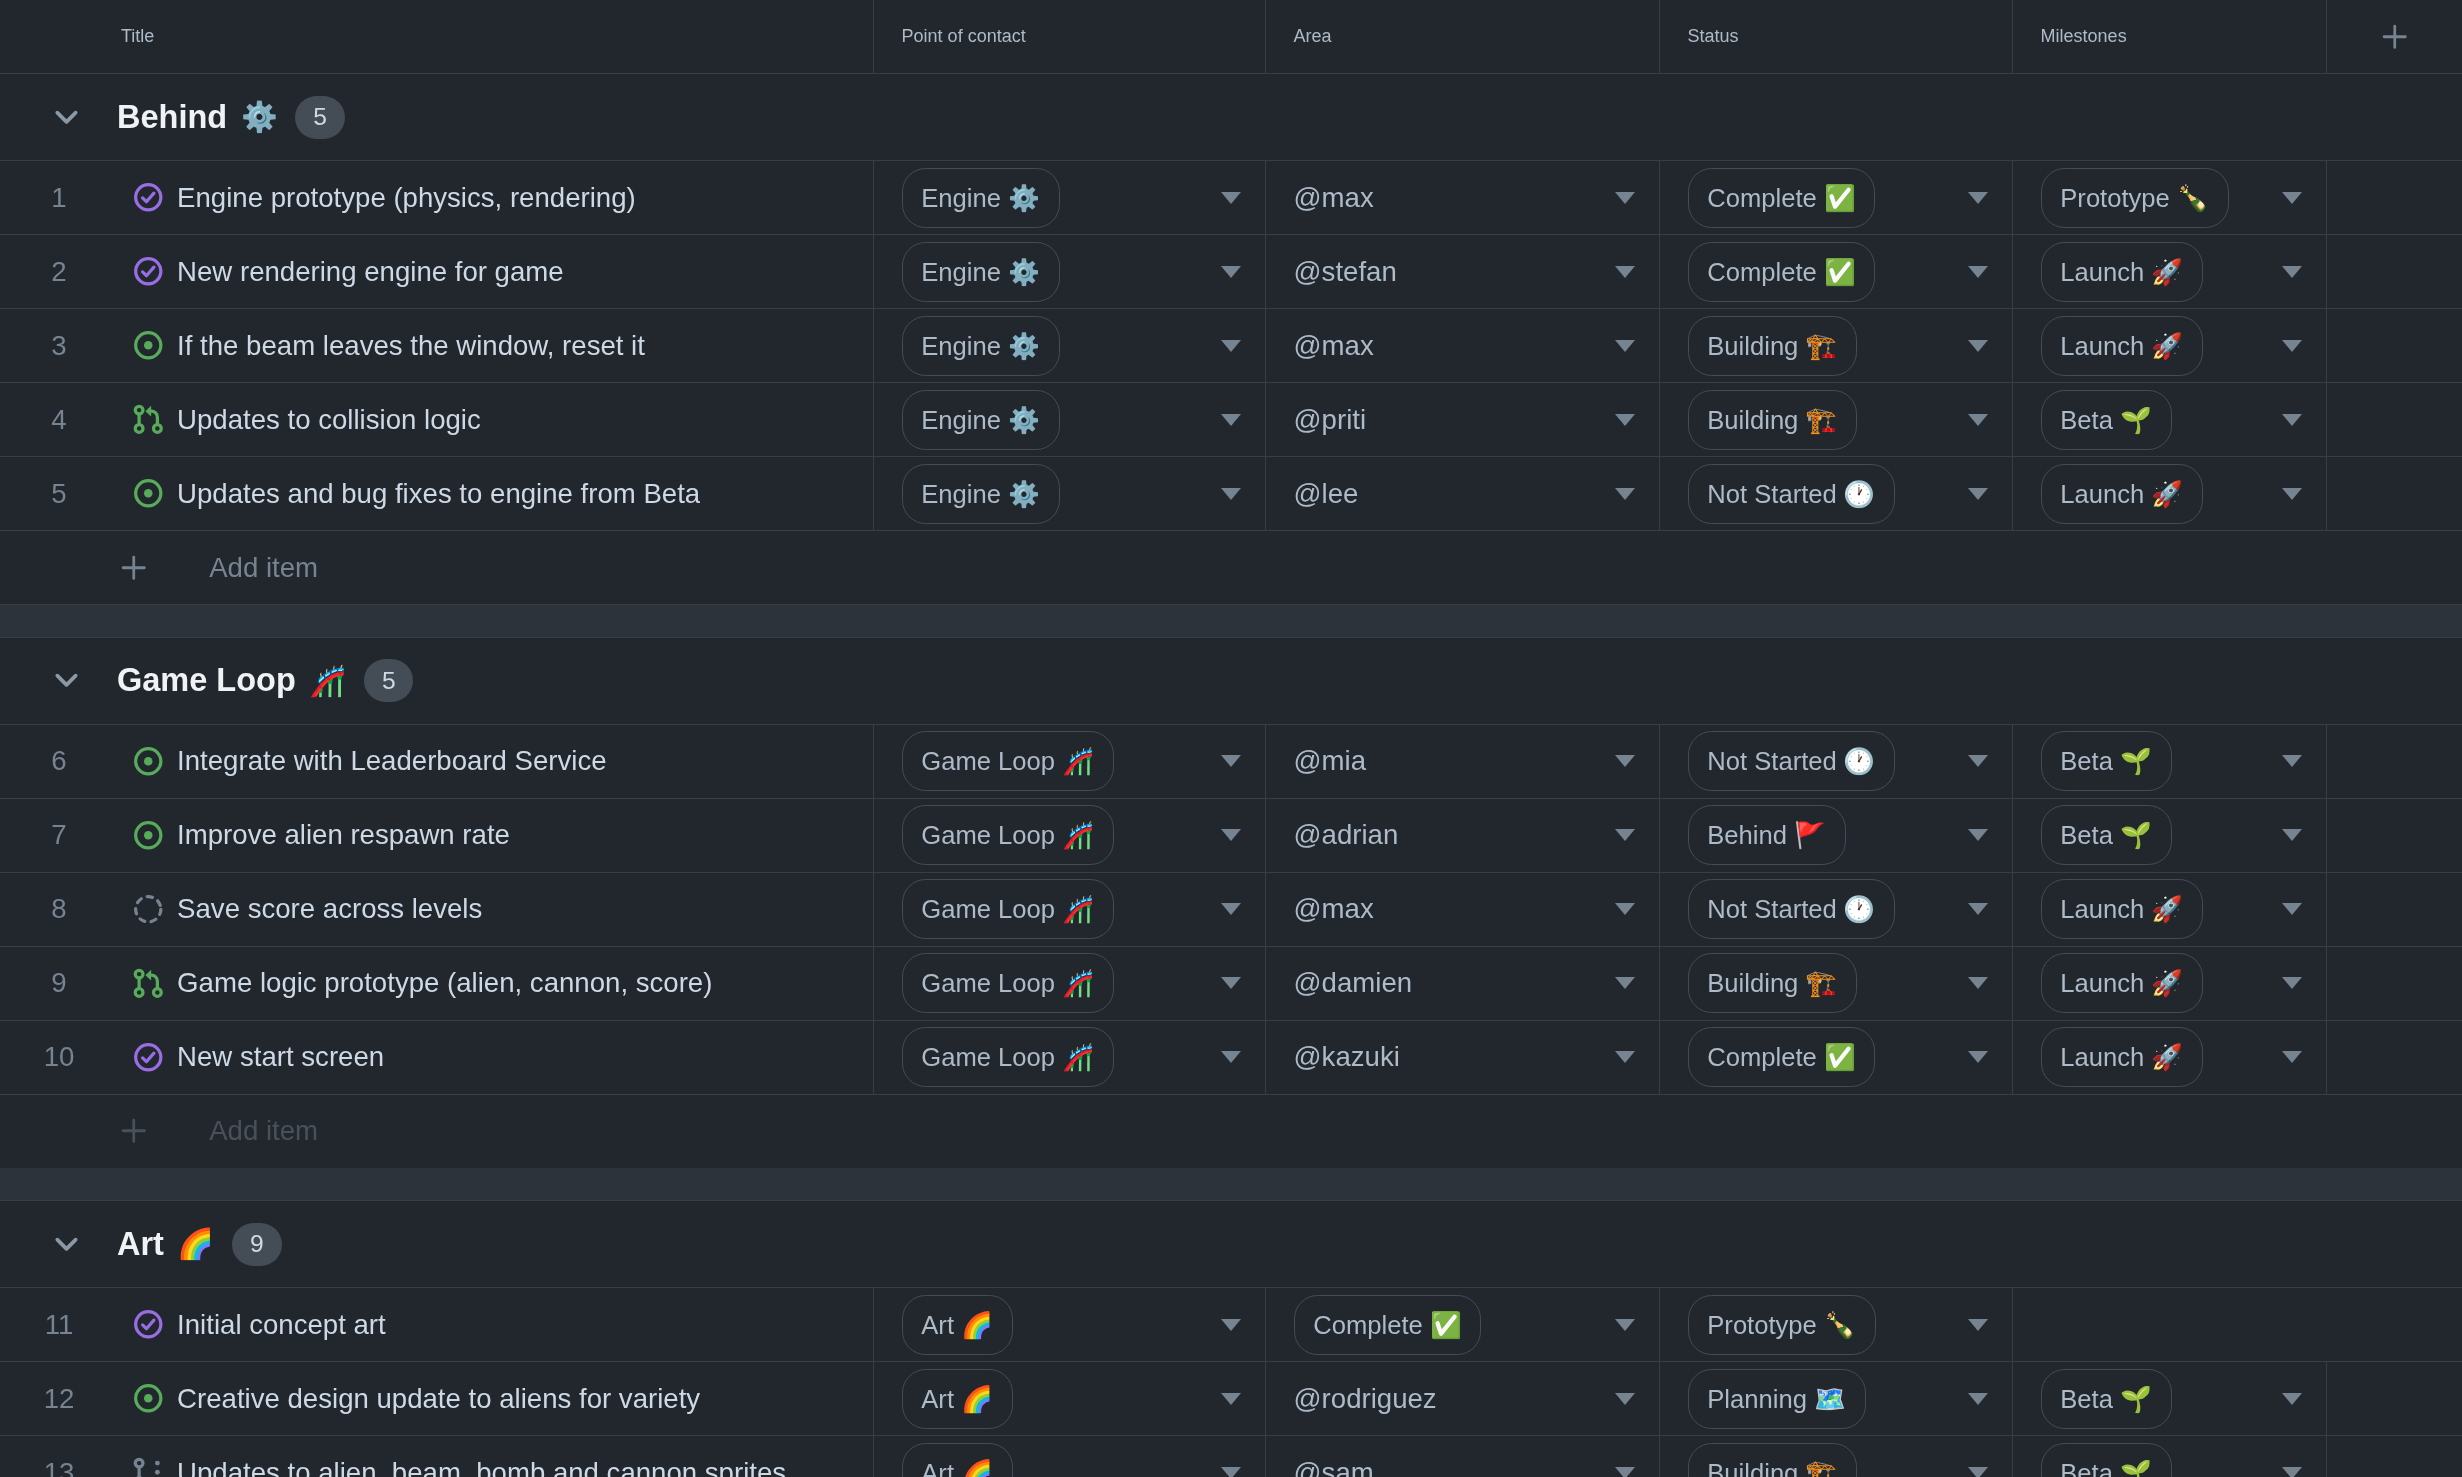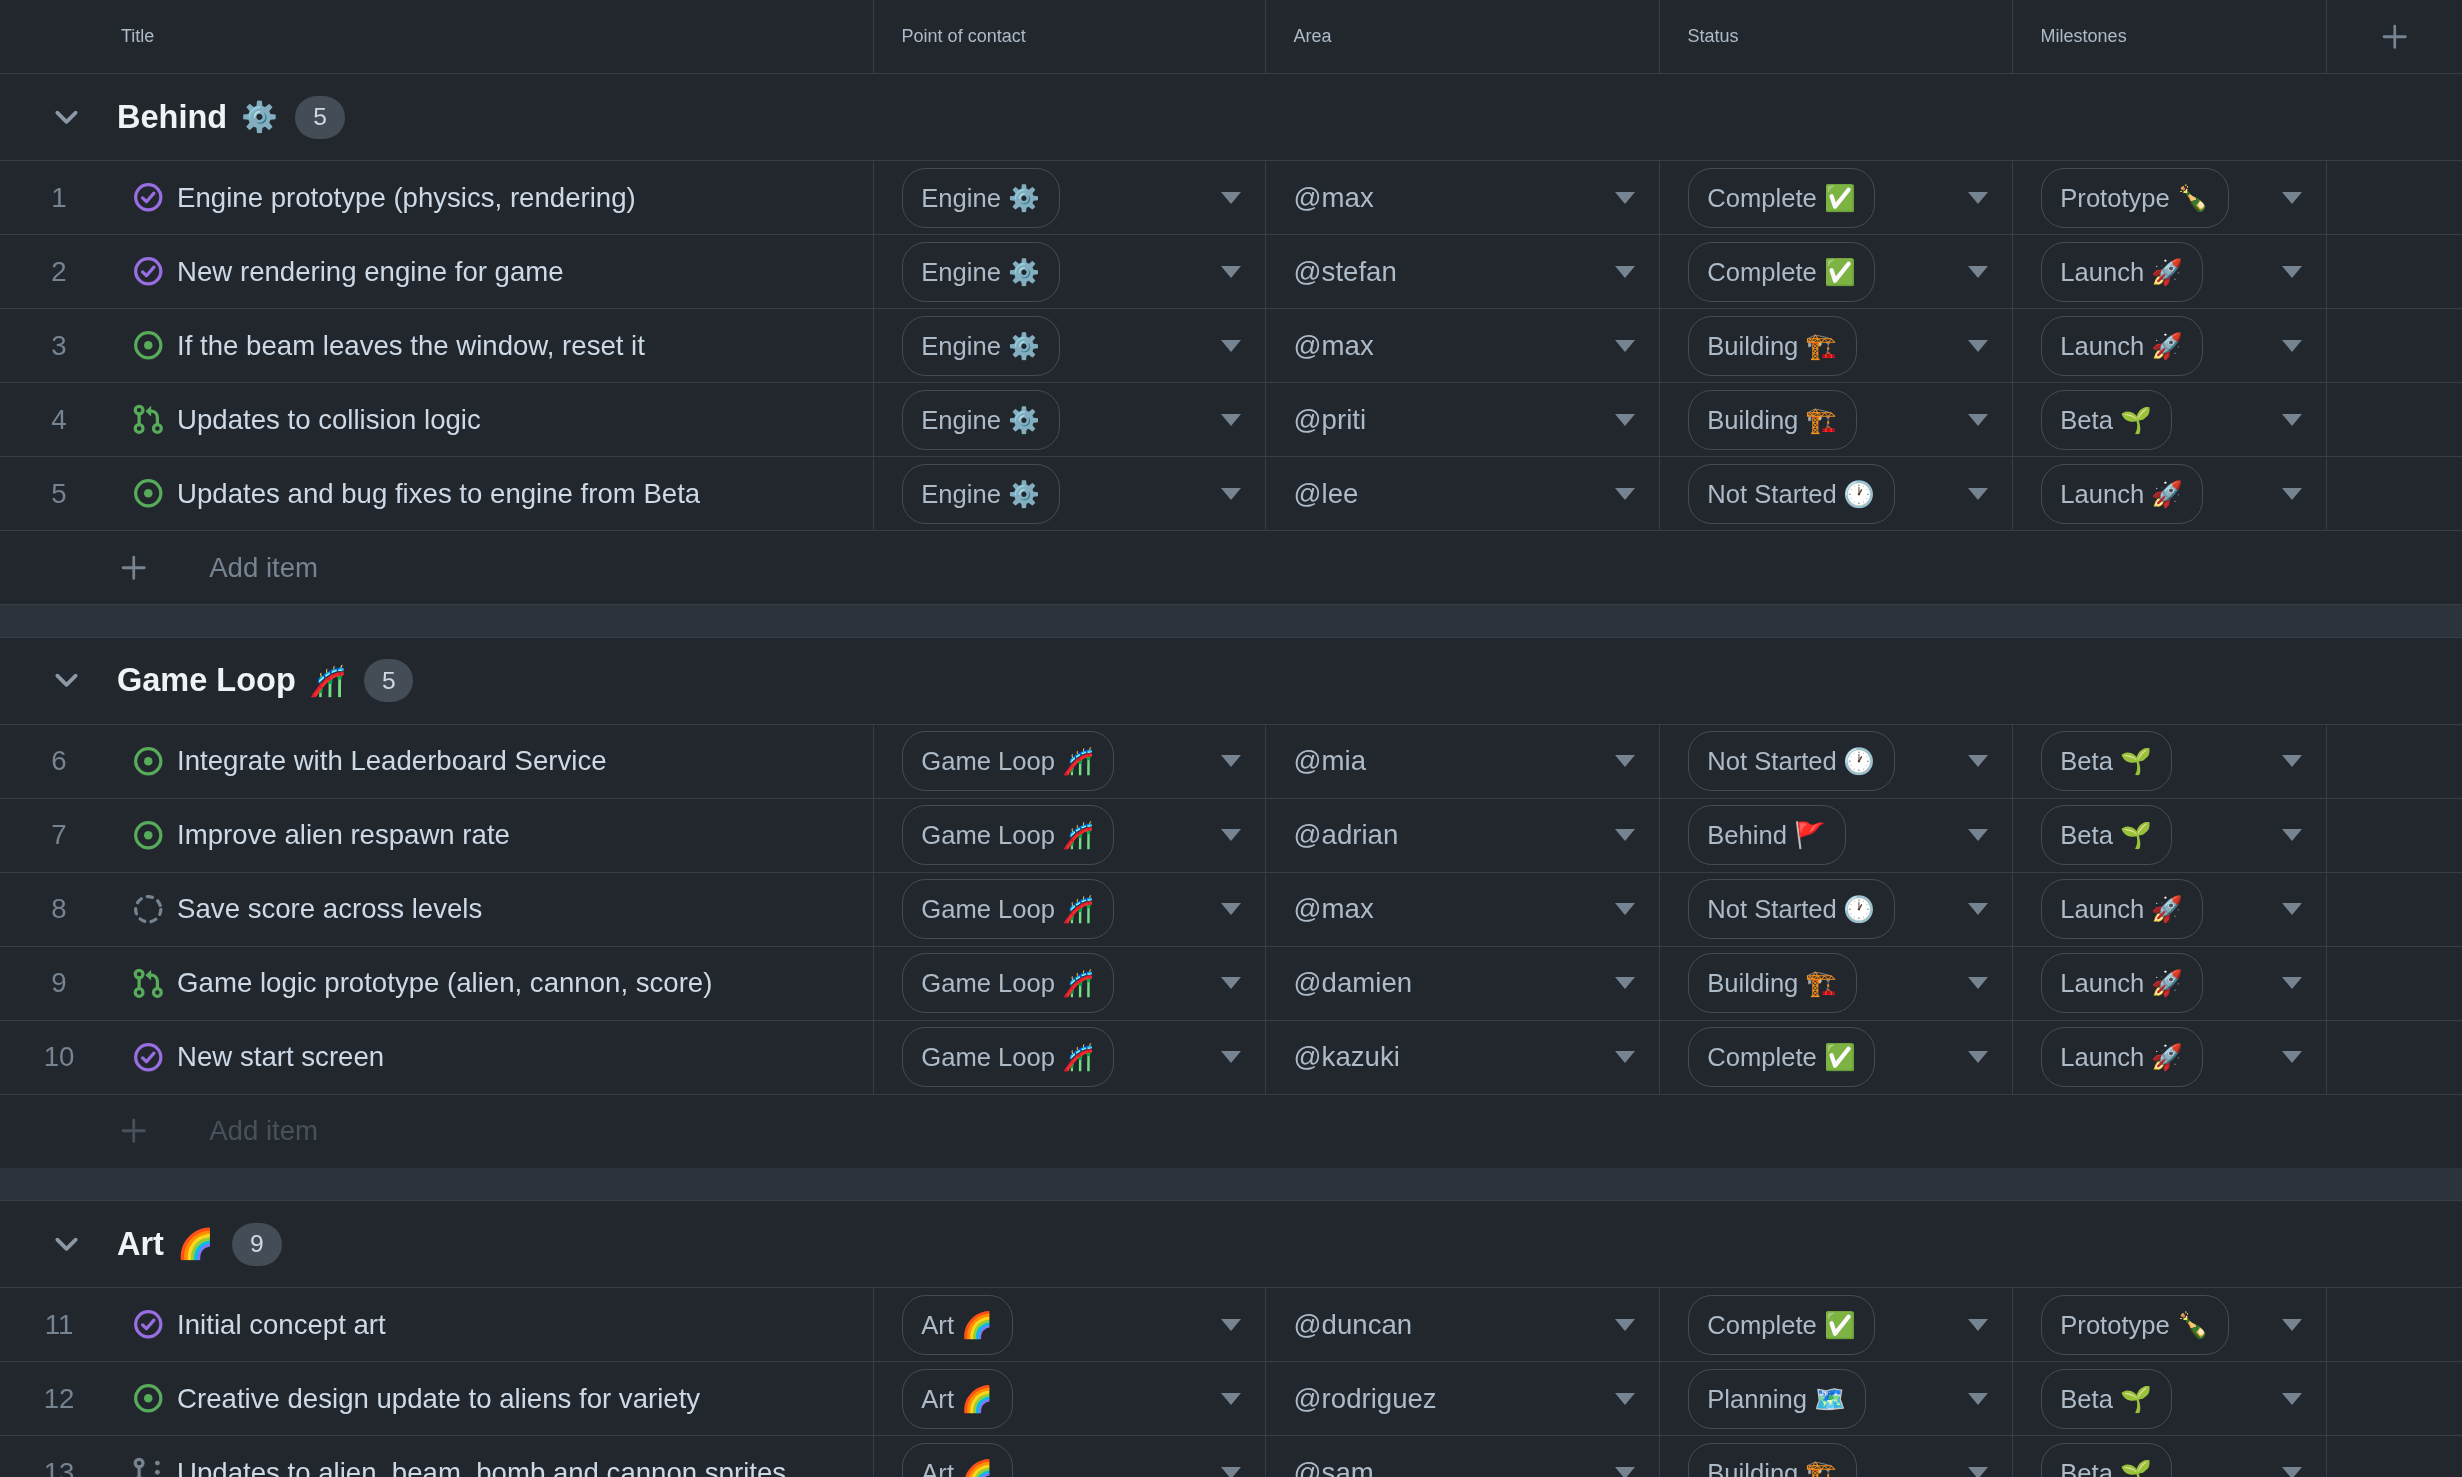--- a/index.html
+++ b/index.html
@@ -455,24 +455,20 @@
               <path d="M5.2 8.3l1.9 1.9 3.7-4.2" stroke="#986ee2" stroke-width="1.6" fill="none" stroke-linecap="round" stroke-linejoin="round"></path>
             </svg>
           </span>
           <span class="row-title">Initial concept art</span>
         </div>
         <div class="cell">
           <span class="pill">Art 🌈</span>
           <span class="caret"></span>
         </div>
         <div class="cell">
-          <span class="poc-text">@duncan</span>
-          <span class="caret"></span>
-        </div>
-        <div class="cell">
           <span class="pill">Complete ✅</span>
           <span class="caret"></span>
         </div>
         <div class="cell">
           <span class="pill">Prototype 🍾</span>
           <span class="caret"></span>
         </div>
         <div class="cell trailing-cell"></div>
       </div>
       <div class="grid-row data-row">

